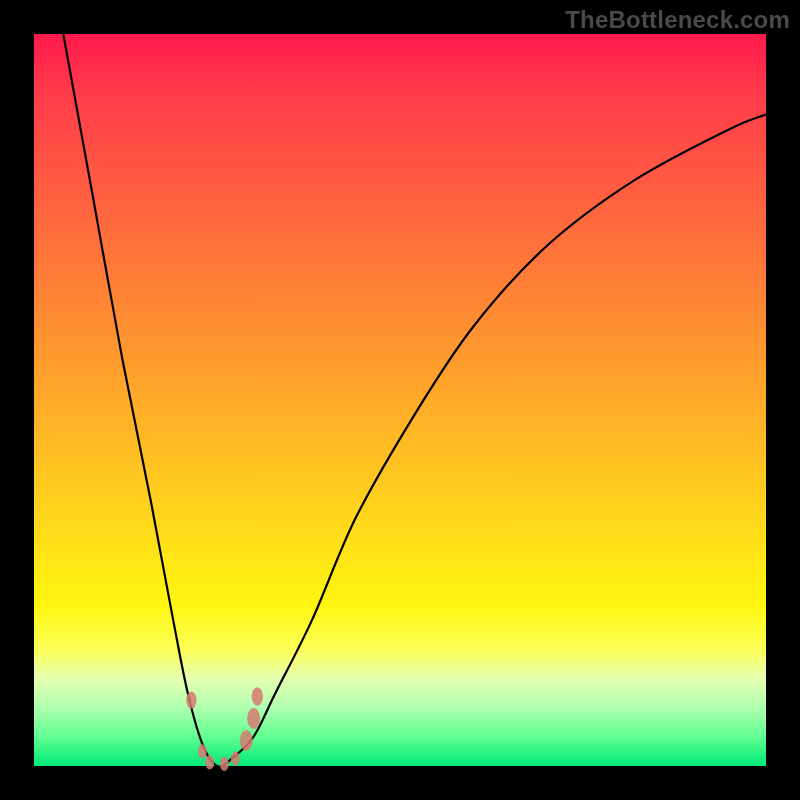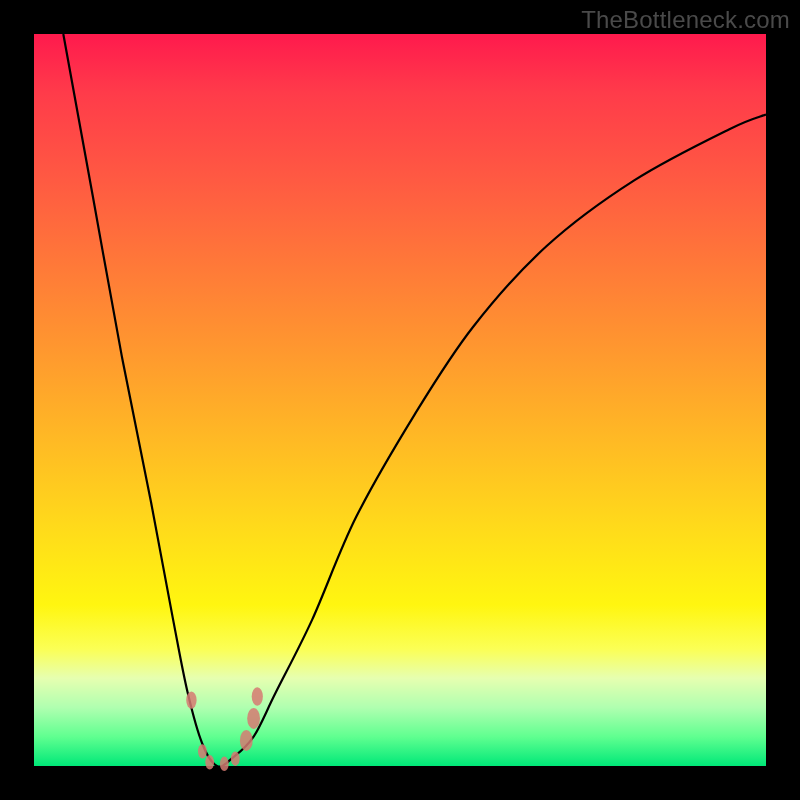--- a/index.html
+++ b/index.html
@@ -35,20 +35,21 @@
     );
   }
   .watermark {
     position: absolute;
     top: 6px;
     right: 10px;
     color: #4a4a4a;
     font-size: 24px;
     letter-spacing: 0.2px;
     z-index: 10;
+    font-weight: bold;
   }
   svg.curve {
     position: absolute;
     left: 0;
     top: 0;
     width: 732px;
     height: 732px;
     overflow: visible;
   }
   .curve-path {

